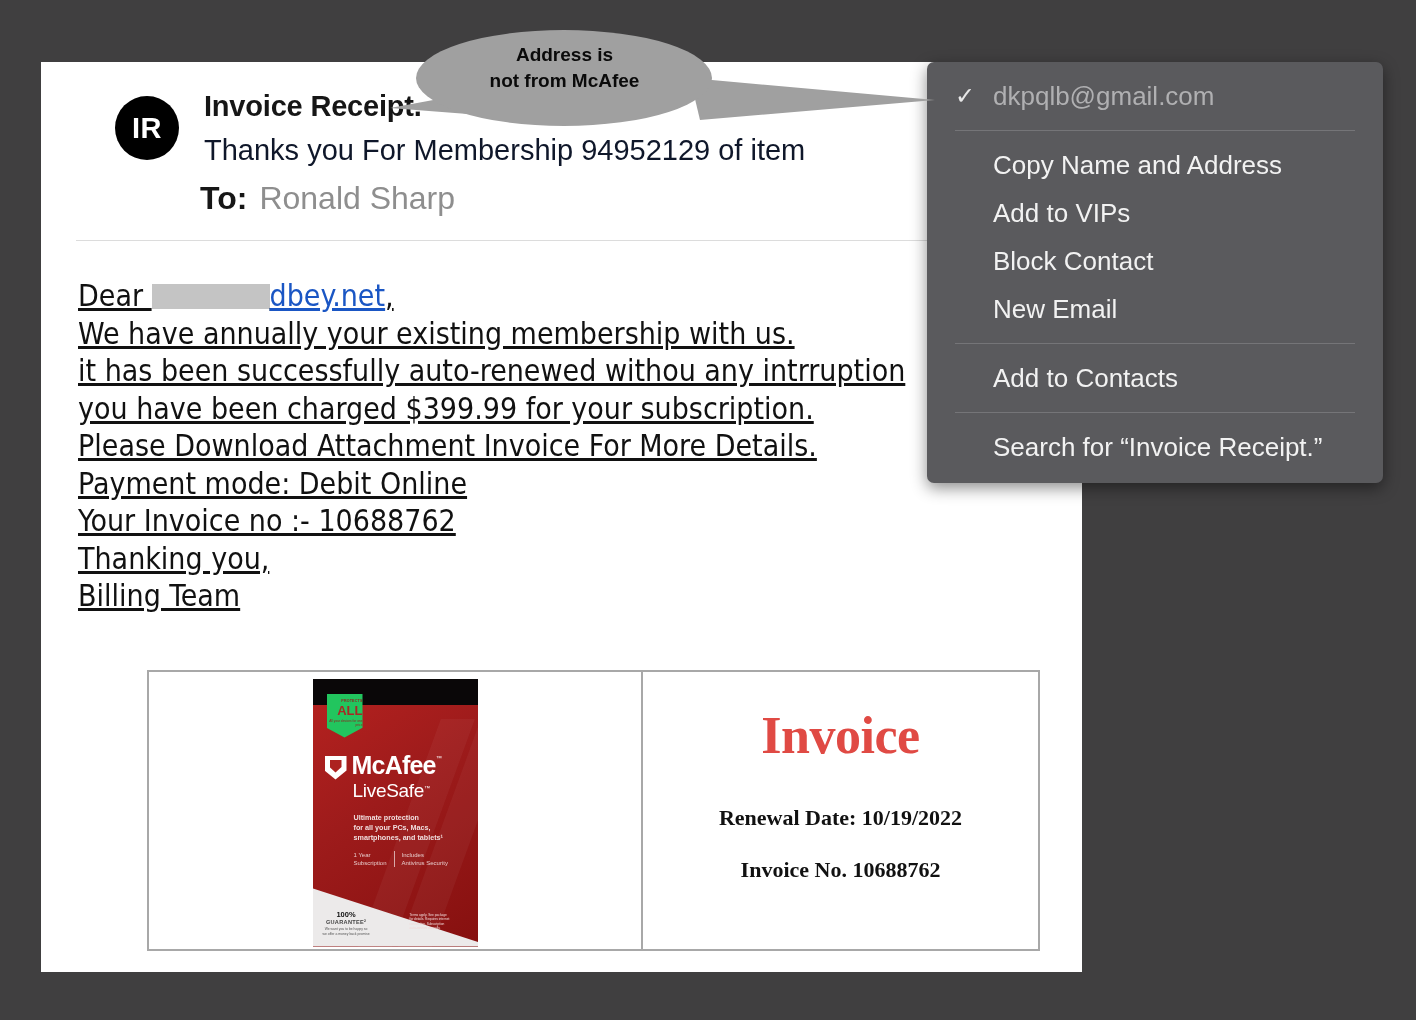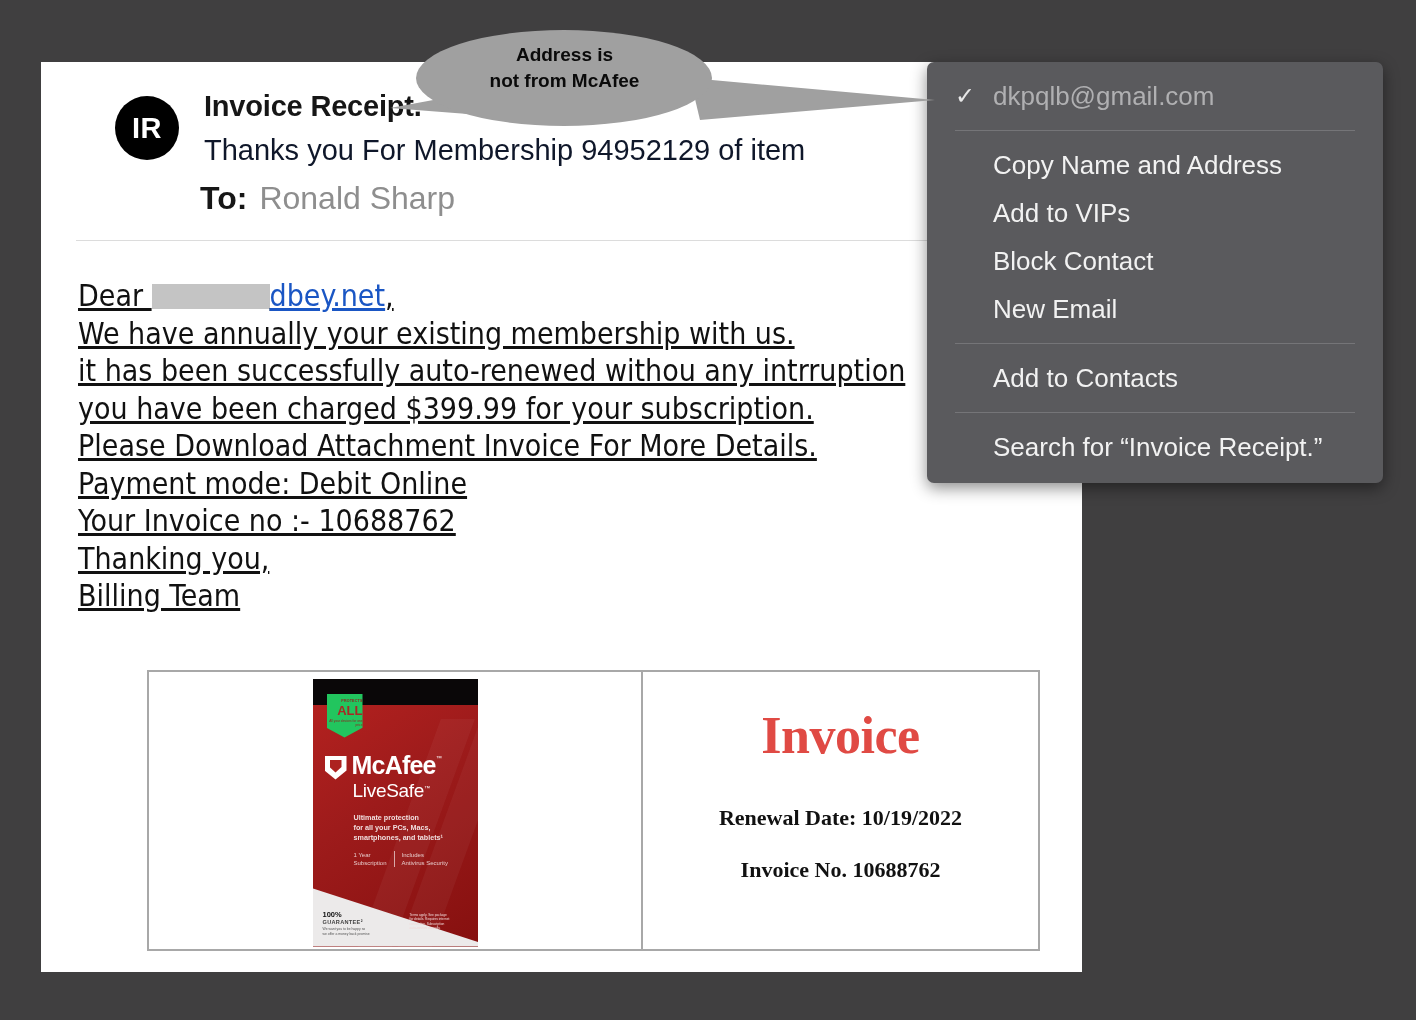--- a/index.html
+++ b/index.html
@@ -242,21 +242,21 @@
     color:#e6c9c9; font-size:6px; line-height:8px; display:flex;
   }
   #mcafee-meta .sep { width:1px; background:#d8a9a9; margin:0 7px; }
   #mcafee-white-wedge {
     position:absolute; left:-6px; bottom:0; width:185px; height:86px;
     background:#eceaea;
     clip-path: polygon(0 30%, 100% 100%, 0 100%);
     z-index:2;
   }
   #mcafee-guarantee {
-    position:absolute; left:10px; bottom:10px; z-index:3; text-align:left;
+    position:absolute; left:10px; bottom:10px; z-index:3; text-align:center;
   }
   #mcafee-guarantee .g1 { font-size:7.5px; font-weight:bold; color:#111; }
   #mcafee-guarantee .g2 { font-size:5.6px; font-weight:bold; color:#444; letter-spacing:.3px; }
   #mcafee-guarantee .g3 { font-size:3.4px; color:#555; line-height:4.6px; margin-top:2px; }
   #mcafee-finetext {
     position:absolute; right:8px; bottom:16px; z-index:3;
     font-size:3.2px; color:#f0d8d8; line-height:4.4px; text-align:left; width:60px;
   }
 
   

